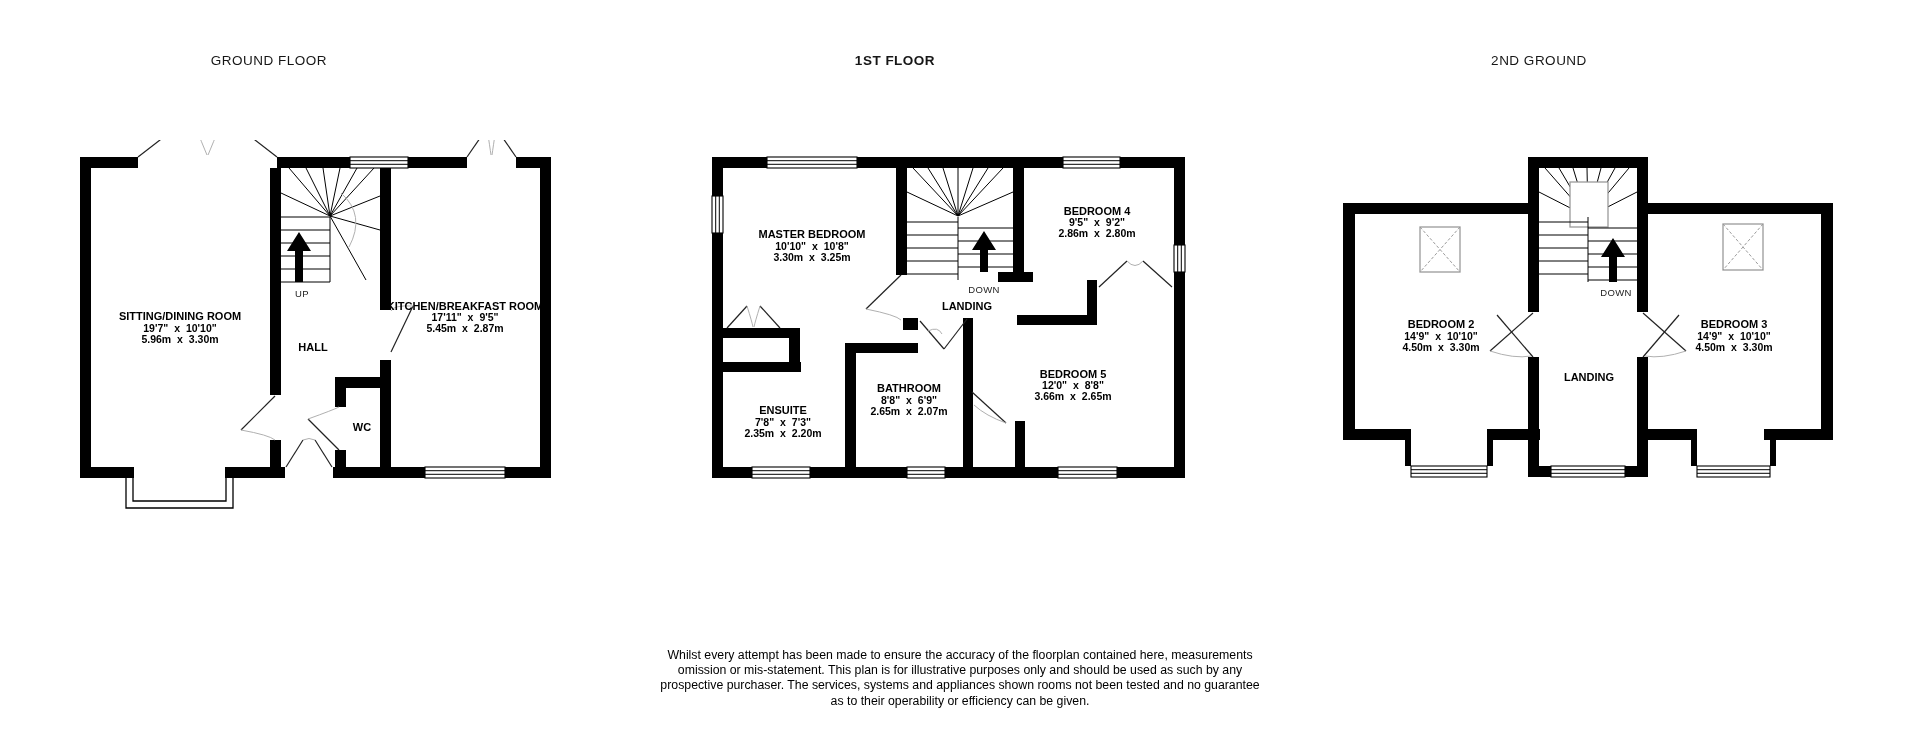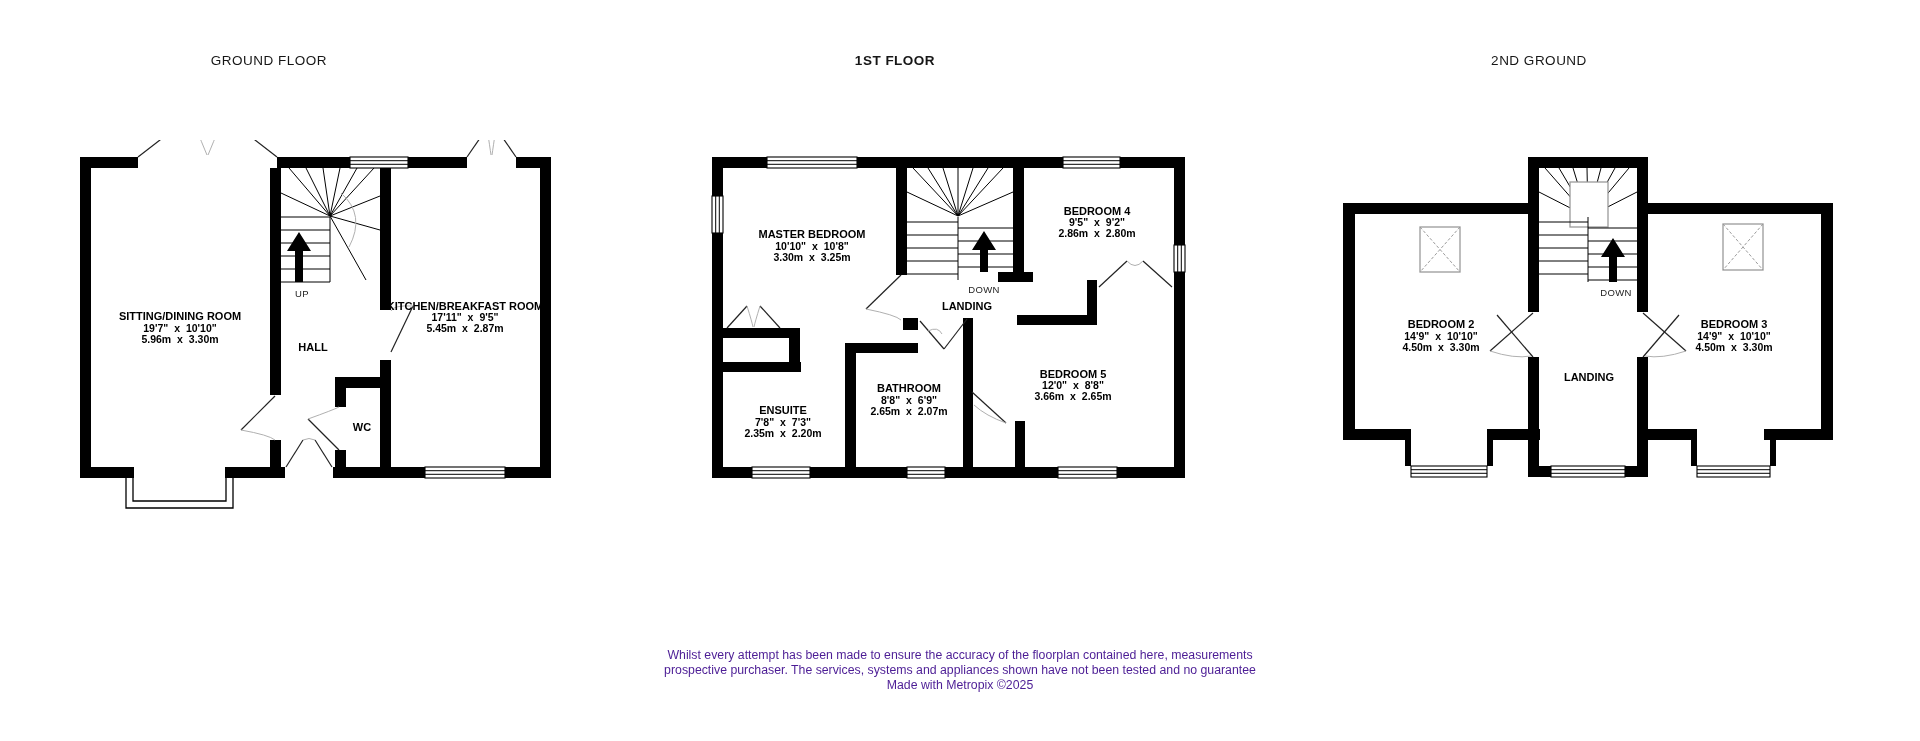--- a/index.html
+++ b/index.html
@@ -2,21 +2,21 @@
 <html><head>
 <meta charset="utf-8">
 <style>
   html,body{margin:0;padding:0;background:#fff;}
   .canvas{position:relative;width:1920px;height:741px;background:#fff;overflow:hidden;
           font-family:"Liberation Sans",sans-serif;padding-left:20px;}
   .floor-title{position:absolute;transform:translateX(-50%);font-size:13.5px;color:#161616;
                letter-spacing:.5px;white-space:nowrap;}
   .plan{position:absolute;}
   .disclaimer{position:absolute;left:960px;top:648px;transform:translateX(-50%);
-              text-align:center;font-size:12.3px;line-height:15.2px;color:#4c1d95;white-space:nowrap;}
+              text-align:center;font-size:12.3px;line-height:15.2px;color:#000000;white-space:nowrap;}
   svg text{font-family:"Liberation Sans",sans-serif;font-weight:bold;fill:#000;text-anchor:middle;}
   text.room-name{font-size:11px;}
   text.room-dim{font-size:10.5px;word-spacing:3px;}
   text.stair-label{font-size:9.5px;font-weight:normal;fill:#222;letter-spacing:.4px;}
   .wall{fill:#000;}
   .win{fill:#fff;stroke:#000;stroke-width:1.1;}
   .winline{stroke:#000;stroke-width:1;}
   .bay{fill:none;stroke:#000;stroke-width:1.3;}
   .tread{stroke:#000;stroke-width:1;fill:none;}
   .ray{stroke:#000;stroke-width:1;}
@@ -308,17 +308,18 @@
       <text class="room-dim" x="1441" y="351">4.50m x 3.30m</text>
       <text class="room-name" x="1734" y="328">BEDROOM 3</text>
       <text class="room-dim" x="1734" y="340">14'9" x 10'10"</text>
       <text class="room-dim" x="1734" y="351">4.50m x 3.30m</text>
       <text class="room-name" x="1589" y="381">LANDING</text>
     </g>
   </svg>
 
   <div class="disclaimer">
     <div>Whilst every attempt has been made to ensure the accuracy of the floorplan contained here, measurements</div>
-    <div>prospective purchaser. The services, systems and appliances shown have not been tested and no guarantee</div>
-    <div>Made with Metropix ©2025</div>
+    <div>omission or mis-statement. This plan is for illustrative purposes only and should be used as such by any</div>
+    <div>prospective purchaser. The services, systems and appliances shown rooms not been tested and no guarantee</div>
+    <div>as to their operability or efficiency can be given.</div>
   </div>
 
 </div>
 
 </body></html>

